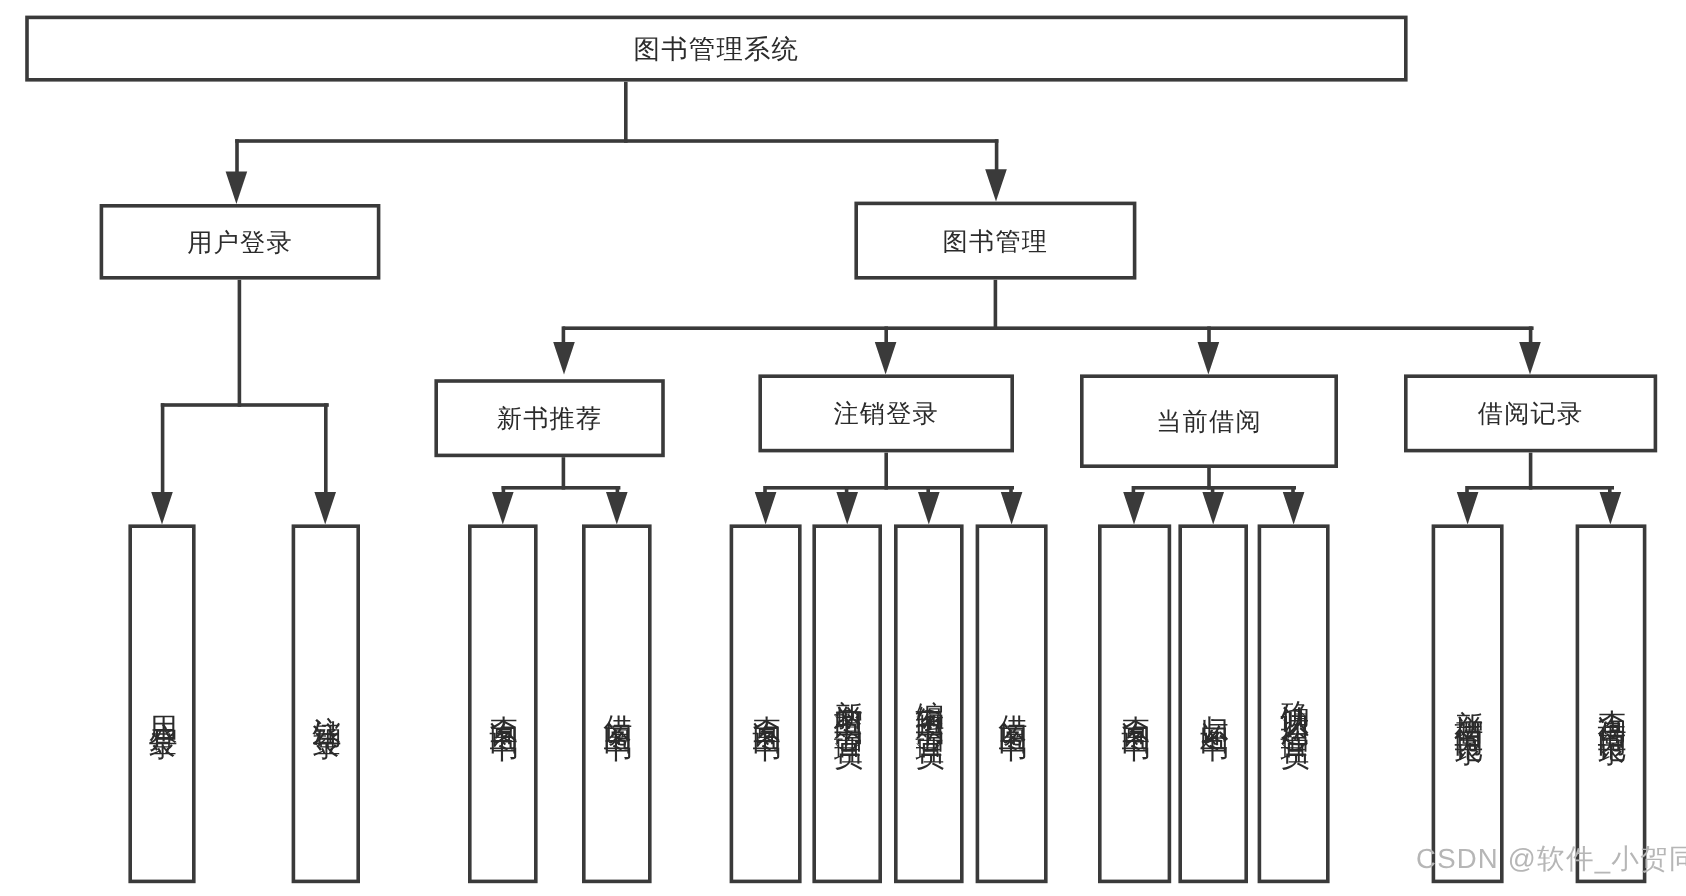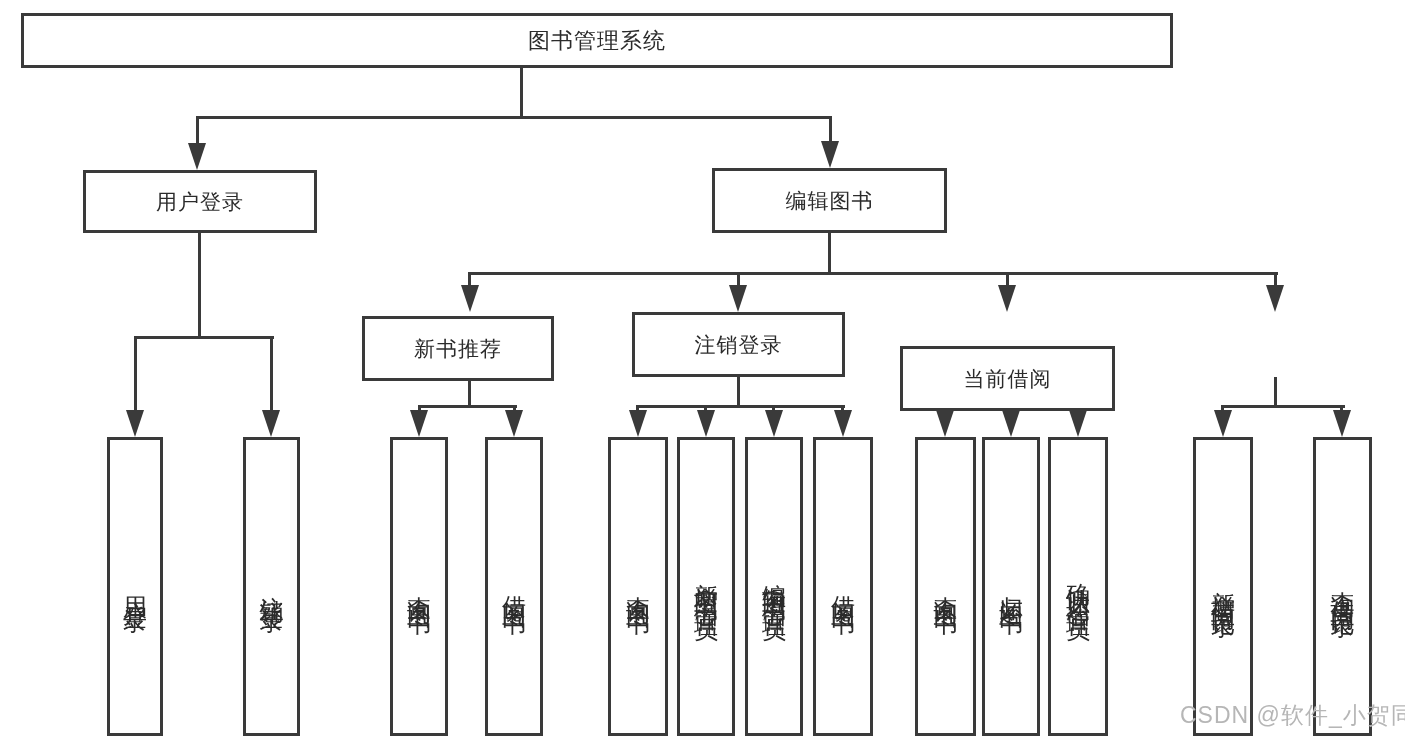--- a/index.html
+++ b/index.html
@@ -48,21 +48,21 @@
     border-right:9px solid transparent;
     border-top:27px solid #3a3a3a;
     z-index:1;
   }
   
   #n-root{left:21px;top:13px;width:1152px;height:55px;font-size:22px;}
   #n-l2a{left:83px;top:170px;width:234px;height:63px;}
   #n-l2b{left:712px;top:168px;width:235px;height:65px;}
   #n-l3a{left:362px;top:316px;width:192px;height:65px;}
   #n-l3b{left:632px;top:312px;width:213px;height:65px;}
-  #n-l3c{left:900px;top:312px;width:215px;height:65px;margin-top:34px;}
+  #n-l3c{left:900px;top:312px;width:215px;height:78px;}
   #n-l3d{left:1170px;top:312px;width:211px;height:65px;}
   #n-ul1{left:107px;width:56px;}
   #n-ul2{left:243px;width:57px;}
   #n-nb1{left:390px;width:58px;}
   #n-nb2{left:485px;width:58px;}
   #n-bb1{left:608px;width:60px;}
   #n-bb2{left:677px;width:58px;}
   #n-bb3{left:745px;width:58px;}
   #n-bb4{left:813px;width:60px;}
   #n-cb1{left:915px;width:61px;}
@@ -206,32 +206,35 @@
   <div class="arrow" id="a-br2"></div>
 
   <div class="h-box" id="n-root">
     <span>图书管理系统</span>
   </div>
 
   <div class="h-box" id="n-l2a">
     <span>用户登录</span>
   </div>
   <div class="h-box" id="n-l2b">
-    <span>编辑图书</span>
+    <span>图书管理</span>
   </div>
 
   <div class="h-box" id="n-l3a">
     <span>新书推荐</span>
   </div>
   <div class="h-box" id="n-l3b">
     <span>注销登录</span>
   </div>
   <div class="h-box" id="n-l3c">
     <span>当前借阅</span>
   </div>
+  <div class="h-box" id="n-l3d">
+    <span>借阅记录</span>
+  </div>
 
   <div class="v-box" id="n-ul1">
     <span class="v-label">用户登录</span>
   </div>
   <div class="v-box" id="n-ul2">
     <span class="v-label">注销登录</span>
   </div>
 
   <div class="v-box" id="n-nb1">
     <span class="v-label">查询图书</span>

